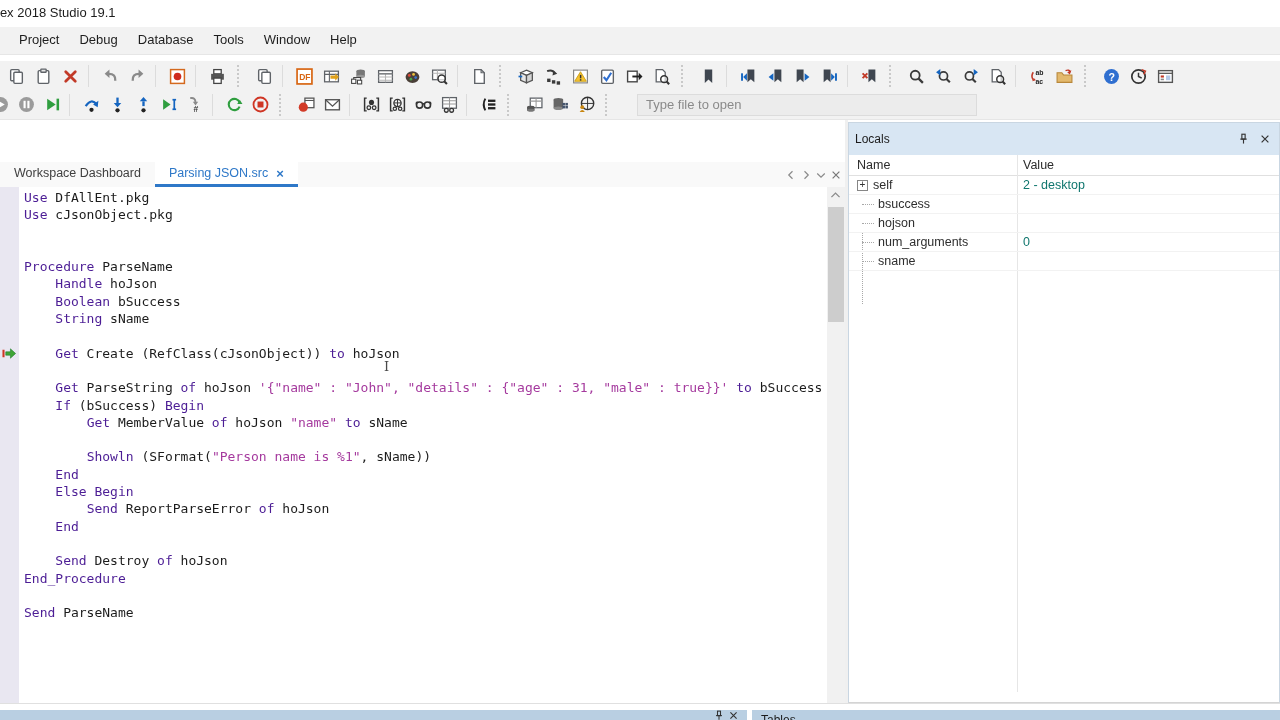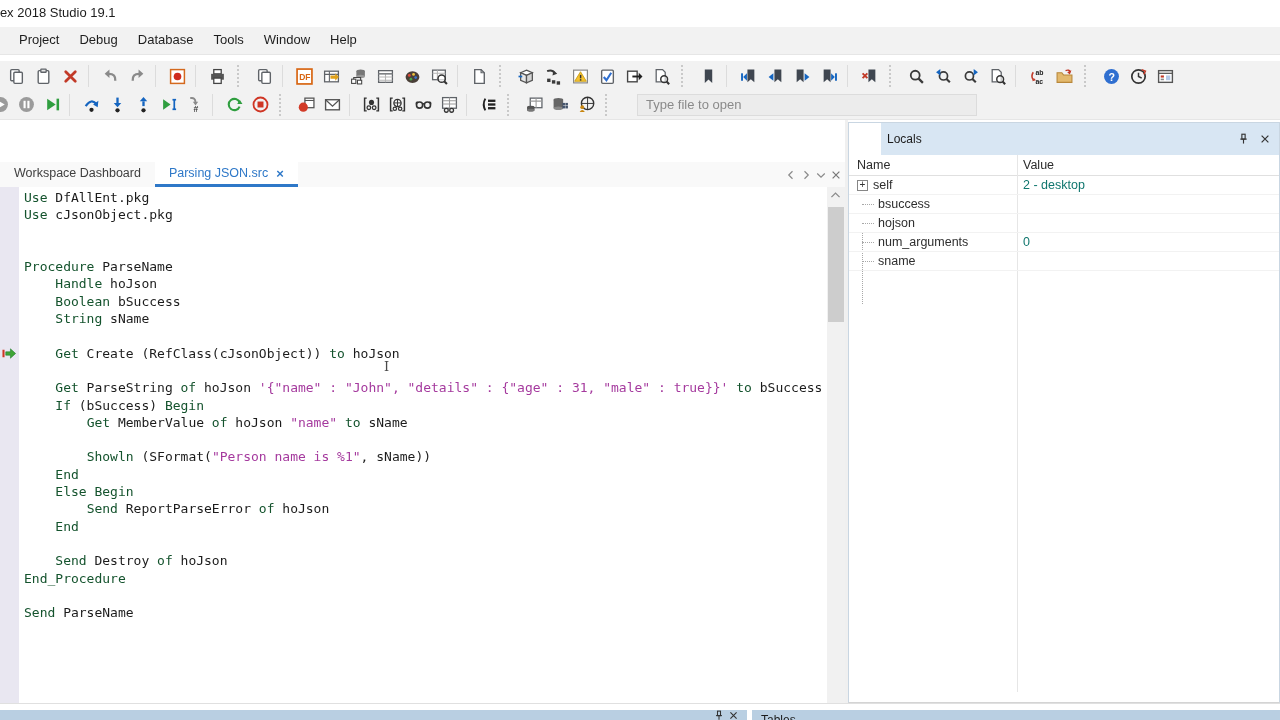--- a/index.html
+++ b/index.html
@@ -39,39 +39,39 @@
   .tab .closex { margin-left:8px; font-weight:bold; font-size:13px; color:#2e78c8; }
   .tabctrls { position:absolute; right:2px; top:5px; display:flex; }
   .tabctrls span { width:15px; height:15px; display:inline-flex; align-items:center; justify-content:center; }
 
   
   .editor { position:relative; width:845px; height:558px; background:#fff; overflow:hidden;
             font-family:"DejaVu Sans Mono","Liberation Mono",monospace; }
   .gutter { position:absolute; left:0; top:0; bottom:17px; width:19px; background:#e9e7f1; }
   .code { position:absolute; left:0; top:2px; right:18px; }
   .code-line { height:17.3px; line-height:17.3px; font-size:13px; white-space:pre; padding-left:24px; color:#1c1c1c; }
-  .k { color:#14532d; }
+  .k { color:#4c1d95; }
   .s { color:#a53a9e; }
   .t { color:#1c1c1c; }
   .curline-arrow { position:absolute; left:2px; top:159px; width:15px; height:15px; }
   .ibeam { position:absolute; left:384px; top:172px; font-family:"DejaVu Serif",serif; font-size:13px; color:#4a4a4a; }
 
   
   .vscroll { position:absolute; right:0; top:0; bottom:17px; width:18px; background:#f1f1f1; }
   .vthumb { position:absolute; left:1px; top:20px; width:16px; height:115px; background:#cdcdcd; }
   .hscroll { position:absolute; left:0; right:18px; bottom:0; height:17px; background:#f1f1f1; }
   .hthumb { position:absolute; left:20px; top:1px; width:675px; height:15px; background:#cdcdcd; }
   .sarr { position:absolute; width:17px; height:17px; display:flex; align-items:center; justify-content:center; }
   .corner { position:absolute; right:0; bottom:0; width:18px; height:17px; background:#f7f7f7; }
 
   
   .gapcol { position:absolute; left:845px; top:120px; width:3px; height:583px; background:#f0f0f0; }
   .locals { position:absolute; left:848px; top:122px; width:432px; height:581px; background:#fff;
             border:1px solid #c9d6e2; border-bottom:1px solid #d4d4d4; }
-  .lheader { height:17px; background:#d8e6f3; display:flex; align-items:center; padding:16px 6px;margin-left:32px; }
+  .lheader { height:17px; background:#d8e6f3; display:flex; align-items:center; padding:16px 6px; }
   .lheader .ltitle { font-size:12px; color:#1b1b1b; flex:1; }
   .lheader span.hic { width:16px; height:16px; display:inline-flex; align-items:center; justify-content:center; margin-left:6px; }
   .lcols { height:21px; border-bottom:1px solid #e0e0e0; position:relative; font-size:12.5px; color:#2b2b2b; }
   .lcols .c1 { position:absolute; left:8px; top:3px; }
   .lcols .c2 { position:absolute; left:174px; top:3px; }
   .lgrid { position:relative; height:516px; }
   .vline { position:absolute; left:168px; top:-21px; bottom:0; width:1px; background:#e6e6e6; }
   .lrow { height:19px; display:flex; align-items:center; font-size:12.5px; border-bottom:1px solid #f2f2f2; position:relative; }
   .lrow .nm { width:168px; display:flex; align-items:center; color:#2e2e2e; padding-left:8px; }
   .lrow .vl { padding-left:6px; color:#0f766e; }

